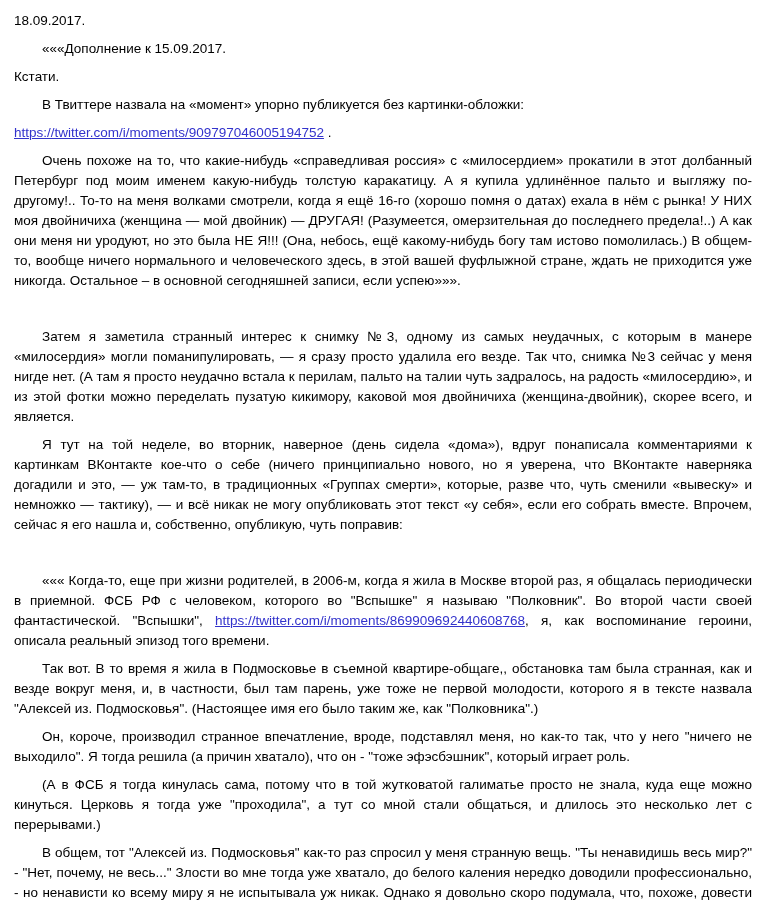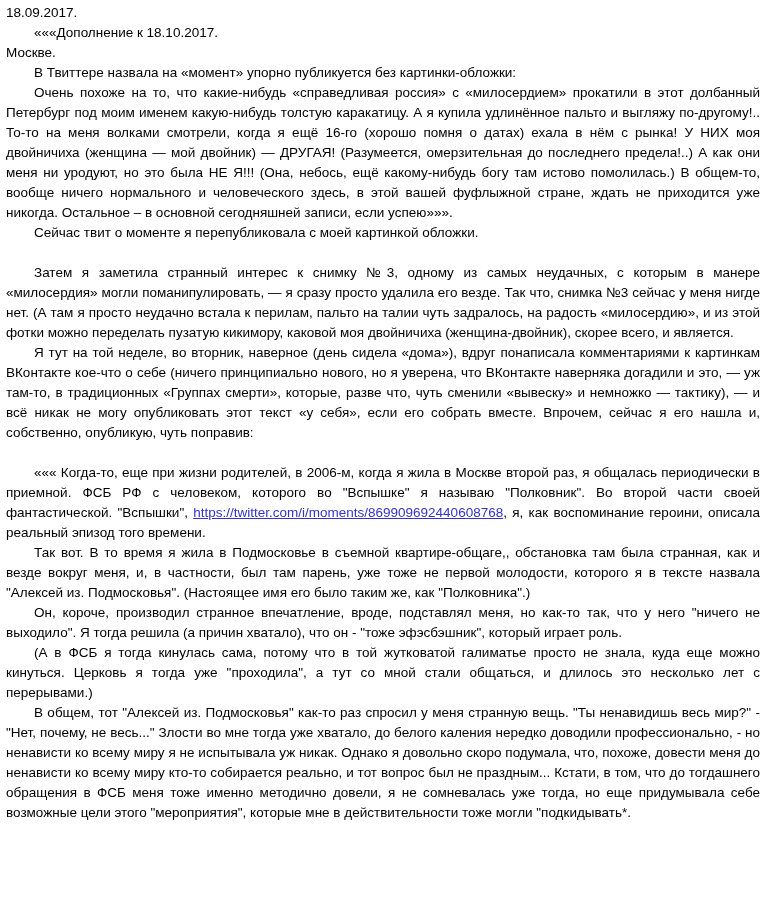--- a/index.html
+++ b/index.html
@@ -13,45 +13,45 @@
     box-sizing: border-box;
     padding: 3px 7px 0 6px;
     font-family: "Liberation Sans", "DejaVu Sans", sans-serif;
     font-size: 13.5px;
     line-height: 20px;
     color: #000000;
     text-align: justify;
     overflow: hidden;
   }
   .page p {
-    margin: 0;
+    margin: 8px;
     padding: 0;
   }
   .page p.indent {
     text-indent: 28px;
   }
   .page p.spacer {
     height: 20px;
   }
   .page a {
     color: #3333cc;
     text-decoration: underline;
     cursor: pointer;
   }
 </style>
 </head>
 <body>
 
 <div class="page">
     <p><span>18.09.2017.</span></p>
-    <p class="indent"><span>«««Дополнение к 18.10.2017.</span></p>
-    <p><span>Москве.</span></p>
+    <p class="indent"><span>«««Дополнение к 15.09.2017.</span></p>
+    <p><span>Кстати.</span></p>
     <p class="indent"><span>В Твиттере назвала на «момент» упорно публикуется без картинки-обложки:</span></p>
+    <p><a href="#">https://twitter.com/i/moments/909797046005194752</a><span> .</span></p>
     <p class="indent"><span>Очень похоже на то, что какие-нибудь «справедливая россия» с «милосердием» прокатили в этот долбанный Петербург под моим именем какую-нибудь толстую каракатицу. А я купила удлинённое пальто и выгляжу по-другому!.. То-то на меня волками смотрели, когда я ещё 16-го (хорошо помня о датах) ехала в нём с рынка! У НИХ моя двойничиха (женщина — мой двойник) — ДРУГАЯ! (Разумеется, омерзительная до последнего предела!..) А как они меня ни уродуют, но это была НЕ Я!!! (Она, небось, ещё какому-нибудь богу там истово помолилась.) В общем-то, вообще ничего нормального и человеческого здесь, в этой вашей фуфлыжной стране, ждать не приходится уже никогда. Остальное – в основной сегодняшней записи, если успею»»».</span></p>
-    <p class="indent"><span>Сейчас твит о моменте я перепубликовала с моей картинкой обложки.</span></p>
     <p class="spacer"></p>
     <p class="indent"><span>Затем я заметила странный интерес к снимку №3, одному из самых неудачных, с которым в манере «милосердия» могли поманипулировать, — я сразу просто удалила его везде. Так что, снимка №3 сейчас у меня нигде нет. (А там я просто неудачно встала к перилам, пальто на талии чуть задралось, на радость «милосердию», и из этой фотки можно переделать пузатую кикимору, каковой моя двойничиха (женщина-двойник), скорее всего, и является.</span></p>
     <p class="indent"><span>Я тут на той неделе, во вторник, наверное (день сидела «дома»), вдруг понаписала комментариями к картинкам ВКонтакте кое-что о себе (ничего принципиально нового, но я уверена, что ВКонтакте наверняка догадили и это, — уж там-то, в традиционных «Группах смерти», которые, разве что, чуть сменили «вывеску» и немножко — тактику), — и всё никак не могу опубликовать этот текст «у себя», если его собрать вместе. Впрочем, сейчас я его нашла и, собственно, опубликую, чуть поправив:</span></p>
     <p class="spacer"></p>
     <p class="indent"><span>««« Когда-то, еще при жизни родителей, в 2006-м, когда я жила в Москве второй раз, я общалась периодически в приемной. ФСБ РФ с человеком, которого во "Вспышке" я называю "Полковник". Во второй части своей фантастической. "Вспышки", </span><a href="#">https://twitter.com/i/moments/869909692440608768</a><span>, я, как воспоминание героини, описала реальный эпизод того времени.</span></p>
     <p class="indent"><span>Так вот. В то время я жила в Подмосковье в съемной квартире-общаге,, обстановка там была странная, как и везде вокруг меня, и, в частности, был там парень, уже тоже не первой молодости, которого я в тексте назвала "Алексей из. Подмосковья". (Настоящее имя его было таким же, как "Полковника".)</span></p>
     <p class="indent"><span>Он, короче, производил странное впечатление, вроде, подставлял меня, но как-то так, что у него "ничего не выходило". Я тогда решила (а причин хватало), что он - "тоже эфэсбэшник", который играет роль.</span></p>
     <p class="indent"><span>(А в ФСБ я тогда кинулась сама, потому что в той жутковатой галиматье просто не знала, куда еще можно кинуться. Церковь я тогда уже "проходила", а тут со мной стали общаться, и длилось это несколько лет с перерывами.)</span></p>
     <p class="indent"><span>В общем, тот "Алексей из. Подмосковья" как-то раз спросил у меня странную вещь. "Ты ненавидишь весь мир?" - "Нет, почему, не весь..." Злости во мне тогда уже хватало, до белого каления нередко доводили профессионально, - но ненависти ко всему миру я не испытывала уж никак. Однако я довольно скоро подумала, что, похоже, довести меня до ненависти ко всему миру кто-то собирается реально, и тот вопрос был не праздным... Кстати, в том, что до тогдашнего обращения в ФСБ меня тоже именно методично довели, я не сомневалась уже тогда, но еще придумывала себе возможные цели этого "мероприятия", которые мне в действительности тоже могли "подкидывать*.</span></p>
   </div>

